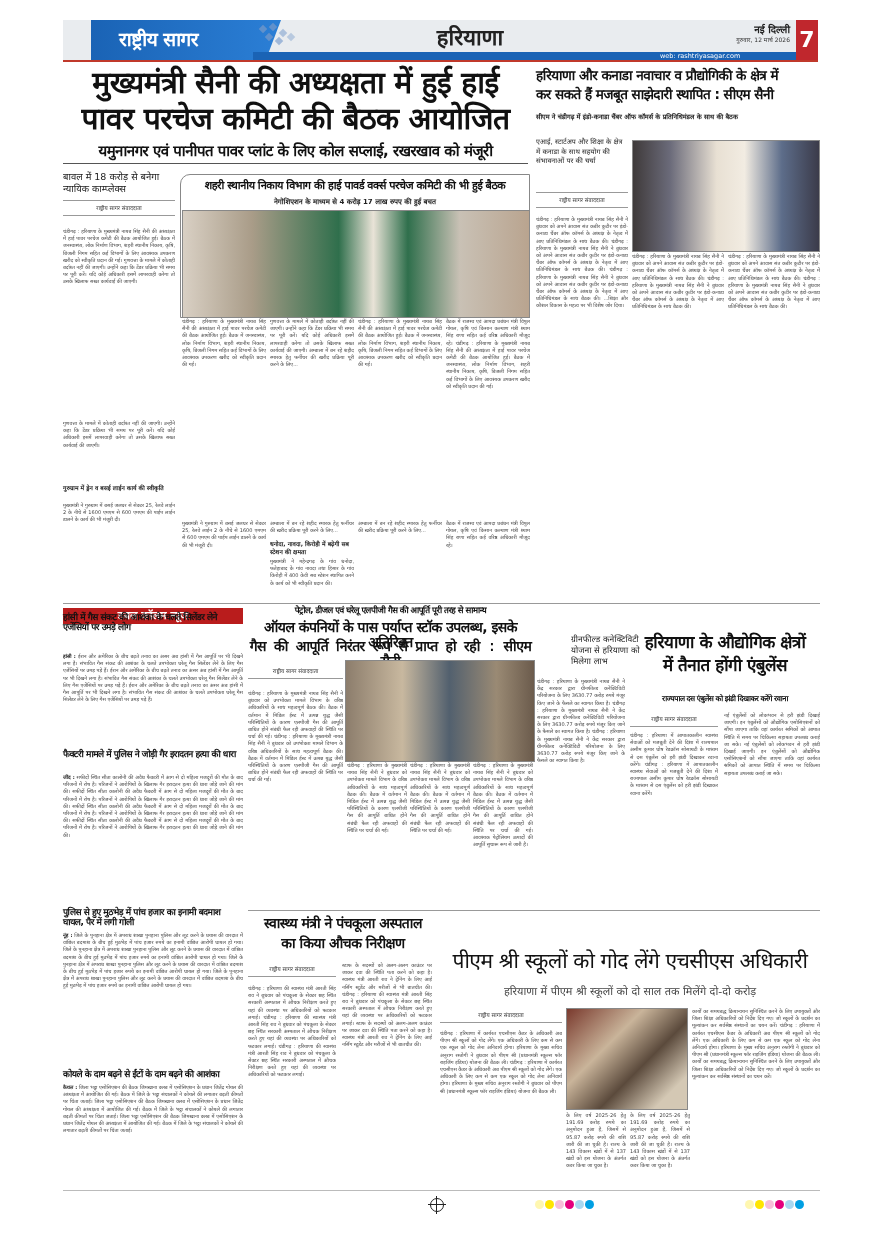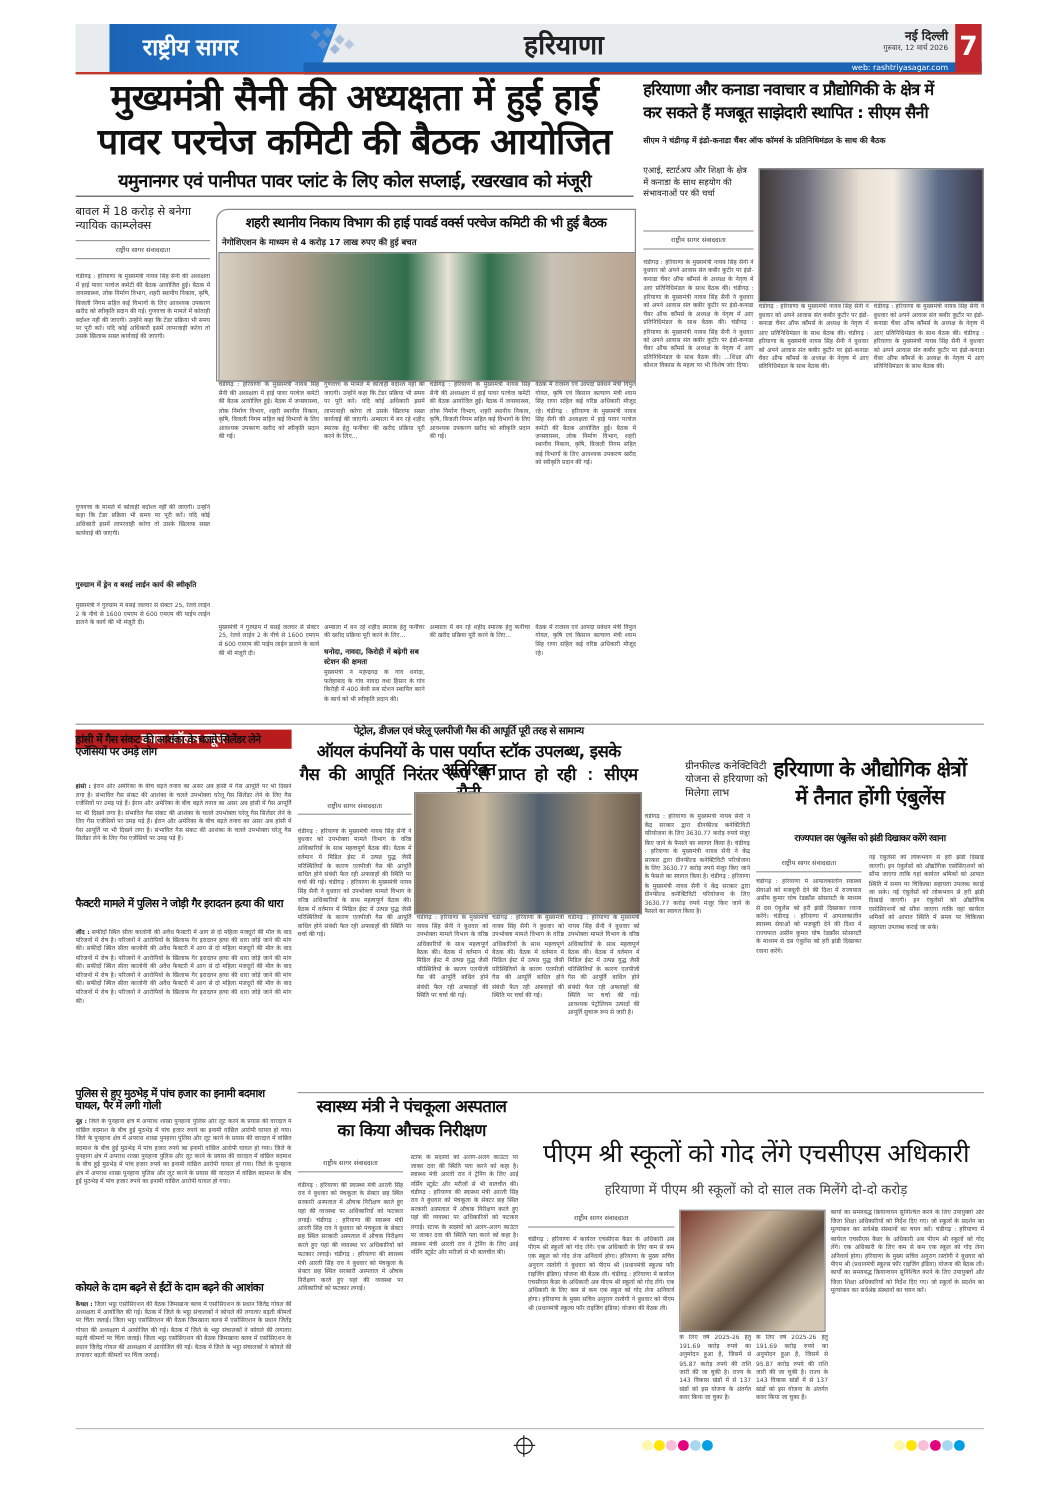--- a/index.html
+++ b/index.html
@@ -9,21 +9,21 @@
   .mast{left:63px;top:20px;width:755px;height:40px;background:#e9ecef;}
   .mast-logo{left:63px;top:20px;width:190px;height:40px;background:linear-gradient(90deg,#1a63b5,#2b7fd6);clip-path:polygon(0 0,100% 0,92% 100%,0 100%);margin-left:28px;}
   .mast-logo span{position:absolute;left:28px;top:6px;color:#fff;font-size:19px;font-weight:bold;letter-spacing:-0.5px;}
   .dots{left:258px;top:24px;width:50px;height:24px;}
   .dots i{position:absolute;width:6px;height:6px;background:#6f96c9;transform:rotate(45deg);opacity:.8;}
   .mast-bottom{left:253px;top:52px;width:565px;height:10px;background:#1a63b5;}
   .mast-red{left:63px;top:60px;width:755px;height:2px;background:#c0392b;}
   .mast-section{left:390px;top:21px;width:160px;text-align:center;font-size:22px;font-weight:bold;color:#222;}
   .mast-city{left:690px;top:22px;width:100px;text-align:right;font-size:10px;font-weight:bold;}
   .mast-date{left:690px;top:36px;width:100px;text-align:right;font-size:6px;color:#333;}
-  .mast-web{left:660px;top:52px;width:130px;text-align:right;font-size:6.5px;color:#fff;}
+  .mast-web{left:660px;top:52px;width:130px;text-align:left;font-size:6.5px;color:#fff;}
   .mast-page{left:796px;top:20px;width:22px;height:40px;background:#c0272d;color:#fff;font-size:22px;font-weight:bold;text-align:center;line-height:40px;}
   
   .h1{font-weight:bold;color:#111;line-height:1.1;letter-spacing:-0.5px;}
   .body{font-size:5px;line-height:7.2px;color:#444;text-align:justify;}
   .body b{color:#222;}
   .byline{font-size:5.5px;color:#333;text-align:center;border-top:1px solid #999;border-bottom:1px solid #999;padding:3px 0;}
   .photo{background:linear-gradient(135deg,#c9b59b,#7c6a56 40%,#b8c2cc 70%,#556);border:1px solid #888;}
   .hr{height:1px;background:#999;}
   .dblbar{background:#b91c1c;color:#fff;font-weight:bold;font-size:11px;text-align:center;}
   .reg{width:12px;height:12px;border:1px solid #222;border-radius:50%;}
@@ -60,21 +60,21 @@
 
 <div class="abs" style="left:63px;top:171px;width:115px;font-size:9.5px;line-height:12px;color:#222;">बावल में 18 करोड़ से बनेगा न्यायिक काम्प्लेक्स</div>
 <div class="abs byline" style="left:63px;top:200px;width:112px;">राष्ट्रीय सागर संवाददाता</div>
 <div class="abs body" style="left:63px;top:228px;width:112px;height:190px;overflow:hidden;"><span>चंडीगढ़ : हरियाणा के मुख्यमंत्री नायब सिंह सैनी की अध्यक्षता में हाई पावर परचेज कमेटी की बैठक आयोजित हुई। बैठक में जनस्वास्थ्य, लोक निर्माण विभाग, शहरी स्थानीय निकाय, कृषि, बिजली निगम सहित कई विभागों के लिए आवश्यक उपकरण खरीद को स्वीकृति प्रदान की गई।</span> <span>गुणवत्ता के मामले में कोताही बर्दाश्त नहीं की जाएगी। उन्होंने कहा कि टेंडर प्रक्रिया भी समय पर पूरी करें। यदि कोई अधिकारी इसमें लापरवाही करेगा तो उसके खिलाफ सख्त कार्यवाई की जाएगी।</span></div>
 <div class="abs body" style="left:63px;top:420px;width:112px;height:60px;overflow:hidden;">गुणवत्ता के मामले में कोताही बर्दाश्त नहीं की जाएगी। उन्होंने कहा कि टेंडर प्रक्रिया भी समय पर पूरी करें। यदि कोई अधिकारी इसमें लापरवाही करेगा तो उसके खिलाफ सख्त कार्यवाई की जाएगी।</div>
 <div class="abs" style="left:63px;top:484px;width:112px;font-size:6px;font-weight:bold;line-height:8px;">गुरुग्राम में ड्रेन व बसई लाईन कार्य की स्वीकृति</div>
 <div class="abs body" style="left:63px;top:502px;width:112px;height:100px;overflow:hidden;">मुख्यमंत्री ने गुरुग्राम में बसई जलघर से सेक्टर 25, रेलवे लाईन 2 के नीचे से 1600 एमएम से 600 एमएम की पाईप लाईन डालने के कार्य की भी मंजूरी दी।</div>
 
 <div class="abs" style="left:180px;top:174px;width:348px;height:142px;border:1px solid #888;border-radius:10px 0 0 0;"></div>
 <div class="abs h1" style="left:185px;top:180px;width:340px;font-size:11px;text-align:center;">शहरी स्थानीय निकाय विभाग की हाई पावर्ड वर्क्स परचेज कमिटी की भी हुई बैठक</div>
-<div class="abs" style="left:185px;top:197px;width:340px;font-size:7px;font-weight:bold;">नेगोशिएशन के माध्यम से 4 करोड़ 17 लाख रुपए की हुई बचत</div>
+<div class="abs" style="left:185px;top:197px;width:340px;font-size:7px;font-weight:bold;text-align:center;">नेगोशिएशन के माध्यम से 4 करोड़ 17 लाख रुपए की हुई बचत</div>
 <div class="abs photo" style="left:182px;top:210px;width:346px;height:106px;background:linear-gradient(90deg,#d9d0c4,#a99c88 20%,#2f6f4c 45%,#e9e3d7 55%,#2f6f4c 65%,#c9c1b5 80%,#b9a48f);"></div>
 
 <div class="abs body" style="left:182px;top:318px;width:84px;height:200px;overflow:hidden;"><span>चंडीगढ़ : हरियाणा के मुख्यमंत्री नायब सिंह सैनी की अध्यक्षता में हाई पावर परचेज कमेटी की बैठक आयोजित हुई। बैठक में जनस्वास्थ्य, लोक निर्माण विभाग, शहरी स्थानीय निकाय, कृषि, बिजली निगम सहित कई विभागों के लिए आवश्यक उपकरण खरीद को स्वीकृति प्रदान की गई।</span></div>
 <div class="abs body" style="left:270px;top:318px;width:84px;height:200px;overflow:hidden;"><span>गुणवत्ता के मामले में कोताही बर्दाश्त नहीं की जाएगी। उन्होंने कहा कि टेंडर प्रक्रिया भी समय पर पूरी करें। यदि कोई अधिकारी इसमें लापरवाही करेगा तो उसके खिलाफ सख्त कार्यवाई की जाएगी।</span> <span>अम्बाला में बन रहे शहीद स्मारक हेतु फर्नीचर की खरीद प्रक्रिया पूरी करने के लिए...</span></div>
 <div class="abs body" style="left:358px;top:318px;width:84px;height:200px;overflow:hidden;"><span>चंडीगढ़ : हरियाणा के मुख्यमंत्री नायब सिंह सैनी की अध्यक्षता में हाई पावर परचेज कमेटी की बैठक आयोजित हुई। बैठक में जनस्वास्थ्य, लोक निर्माण विभाग, शहरी स्थानीय निकाय, कृषि, बिजली निगम सहित कई विभागों के लिए आवश्यक उपकरण खरीद को स्वीकृति प्रदान की गई।</span></div>
 <div class="abs body" style="left:446px;top:318px;width:84px;height:200px;overflow:hidden;"><span>बैठक में राजस्व एवं आपदा प्रबंधन मंत्री विपुल गोयल, कृषि एवं किसान कल्याण मंत्री श्याम सिंह राणा सहित कई वरिष्ठ अधिकारी मौजूद रहे।</span> <span>चंडीगढ़ : हरियाणा के मुख्यमंत्री नायब सिंह सैनी की अध्यक्षता में हाई पावर परचेज कमेटी की बैठक आयोजित हुई। बैठक में जनस्वास्थ्य, लोक निर्माण विभाग, शहरी स्थानीय निकाय, कृषि, बिजली निगम सहित कई विभागों के लिए आवश्यक उपकरण खरीद को स्वीकृति प्रदान की गई।</span></div>
 
 <div class="abs body" style="left:182px;top:520px;width:84px;height:78px;overflow:hidden;"><span>मुख्यमंत्री ने गुरुग्राम में बसई जलघर से सेक्टर 25, रेलवे लाईन 2 के नीचे से 1600 एमएम से 600 एमएम की पाईप लाईन डालने के कार्य की भी मंजूरी दी।</span></div>
 <div class="abs body" style="left:270px;top:520px;width:84px;height:20px;overflow:hidden;"><span>अम्बाला में बन रहे शहीद स्मारक हेतु फर्नीचर की खरीद प्रक्रिया पूरी करने के लिए...</span></div>
 <div class="abs" style="left:270px;top:540px;width:84px;font-size:6px;font-weight:bold;line-height:8px;">धनोदा, नावदा, किरोही में बढ़ेगी सब स्टेशन की क्षमता</div>

